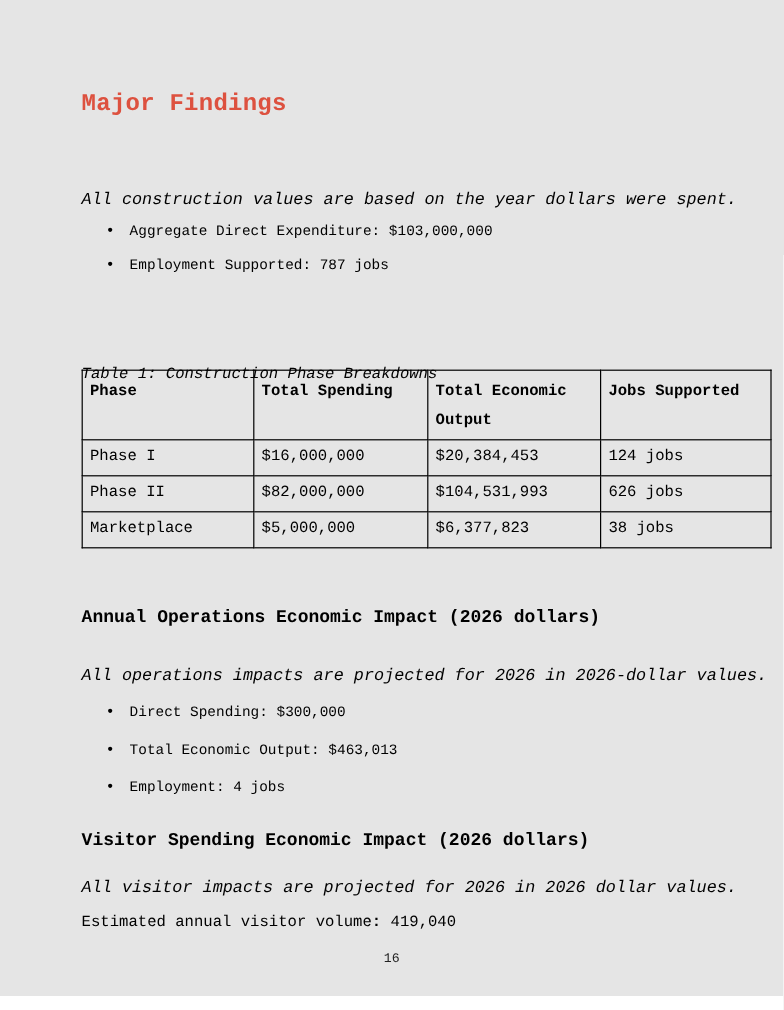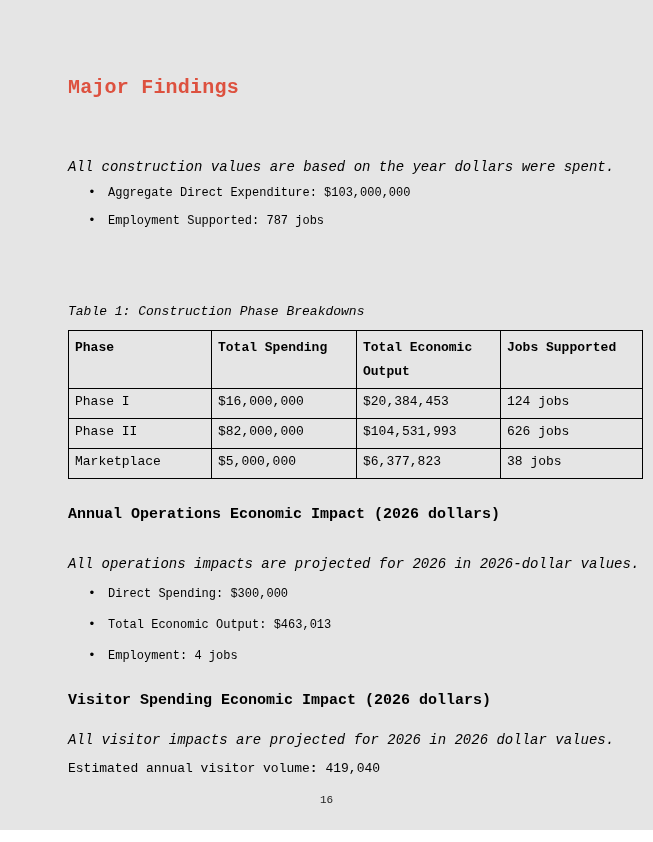--- a/index.html
+++ b/index.html
@@ -59,21 +59,21 @@
 
   .caption {
     left: 68px;
     font-size: 13px;
     font-style: italic;
   }
 
   table.data-table {
     position: absolute;
     left: 68px;
-    top: 330px;
+    top: 308px;
     width: 522px;
     border-collapse: collapse;
     table-layout: fixed;
     font-size: 13px;
   }
   table.data-table th,
   table.data-table td {
     border: 1.5px solid #000000;
     vertical-align: top;
     padding: 5px 6px 4px 6px;

